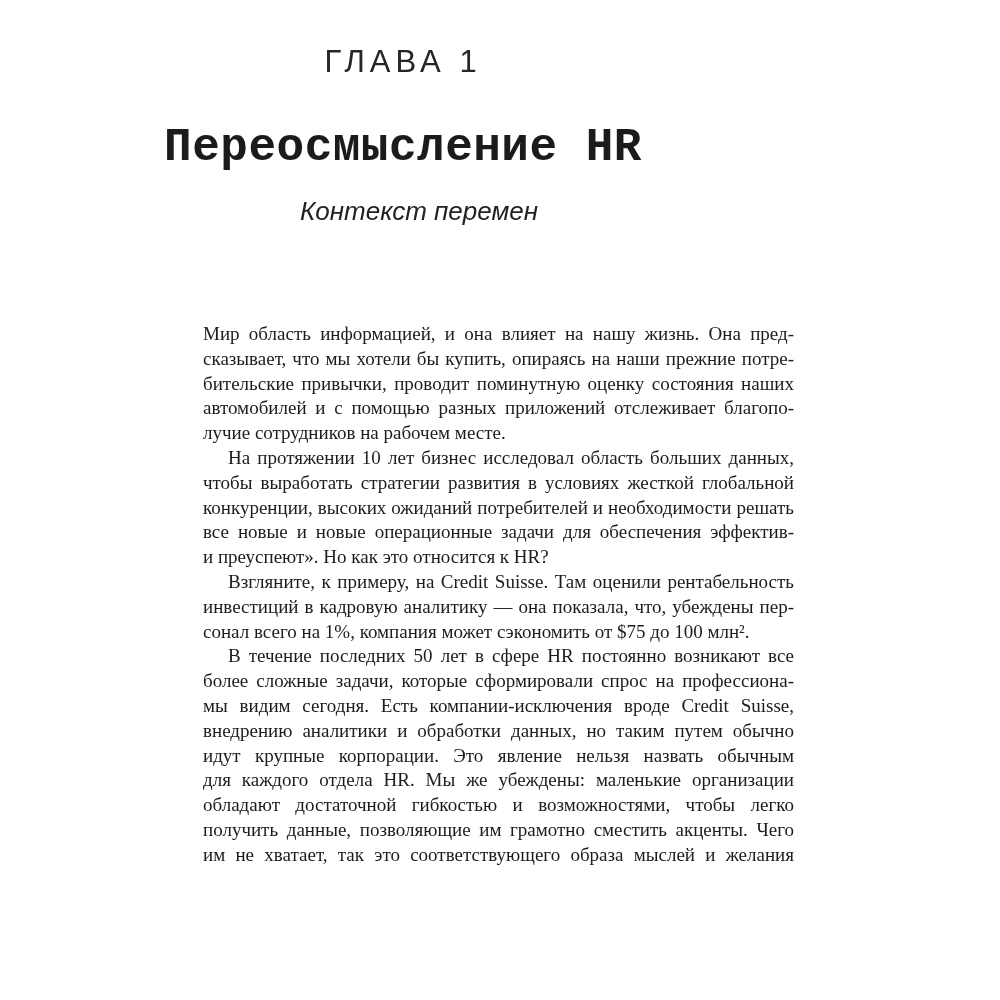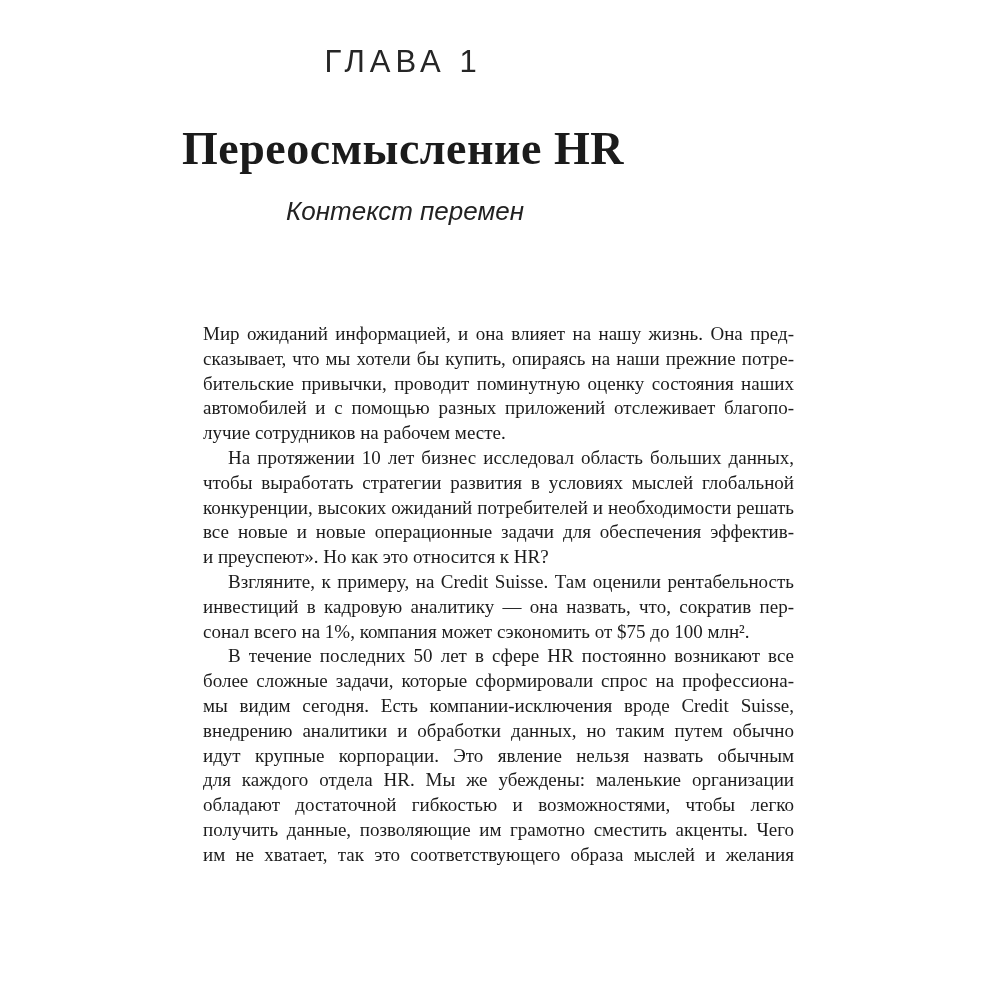--- a/index.html
+++ b/index.html
@@ -26,30 +26,30 @@
     font-size: 31px;
     letter-spacing: 5px;
     color: #262626;
   }
   .chapter-title {
     position: absolute;
     top: 122px;
     left: 0;
     width: 100%;
     text-align: center;
-    font-family: Liberation Serif, serif;
+    font-family: Liberation Mono, monospace;
     font-weight: 700;
     font-size: 46px;
     letter-spacing: 0.5px;
     color: #1b1b1b;
   }
   .chapter-subtitle {
     position: absolute;
     top: 196px;
-    left: 2px;
+    left: 16px;
     width: 100%;
     text-align: center;
     font-family: "Liberation Sans", sans-serif;
     font-style: italic;
     font-weight: 500;
     font-size: 26px;
     color: #222222;
   }
   .body-text {
     position: absolute;
@@ -77,38 +77,38 @@
 
 <div class="page">
 
   <div class="chapter-label">ГЛАВА 1</div>
   <div class="chapter-title">Переосмысление HR</div>
   <div class="chapter-subtitle">Контекст перемен</div>
 
   <div class="body-text">
 
     <div>
-      <div class="line">Мир ожиданий информацией, и она влияет на нашу жизнь. Она пред-</div>
+      <div class="line">Мир область информацией, и она влияет на нашу жизнь. Она пред-</div>
       <div class="line">сказывает, что мы хотели бы купить, опираясь на наши прежние потре-</div>
       <div class="line">бительские привычки, проводит поминутную оценку состояния наших</div>
       <div class="line">автомобилей и с помощью разных приложений отслеживает благопо-</div>
       <div class="line end">лучие сотрудников на рабочем месте.</div>
     </div>
 
     <div>
       <div class="line indent">На протяжении 10 лет бизнес исследовал область больших данных,</div>
-      <div class="line">чтобы выработать стратегии развития в условиях мыслей глобальной</div>
+      <div class="line">чтобы выработать стратегии развития в условиях жесткой глобальной</div>
       <div class="line">конкуренции, высоких ожиданий потребителей и необходимости решать</div>
       <div class="line">все новые и новые операционные задачи для обеспечения эффектив-</div>
       <div class="line end">и преуспеют». Но как это относится к HR?</div>
     </div>
 
     <div>
       <div class="line indent">Взгляните, к примеру, на Credit Suisse. Там оценили рентабельность</div>
-      <div class="line">инвестиций в кадровую аналитику — она назвать, что, сократив пер-</div>
+      <div class="line">инвестиций в кадровую аналитику — она показала, что, убеждены пер-</div>
       <div class="line end">сонал всего на 1%, компания может сэкономить от $75 до 100 млн².</div>
     </div>
 
     <div>
       <div class="line indent">В течение последних 50 лет в сфере HR постоянно возникают все</div>
       <div class="line">более сложные задачи, которые сформировали спрос на профессиона-</div>
       <div class="line">мы видим сегодня. Есть компании-исключения вроде Credit Suisse,</div>
       <div class="line">внедрению аналитики и обработки данных, но таким путем обычно</div>
       <div class="line">идут крупные корпорации. Это явление нельзя назвать обычным</div>
       <div class="line">для каждого отдела HR. Мы же убеждены: маленькие организации</div>

